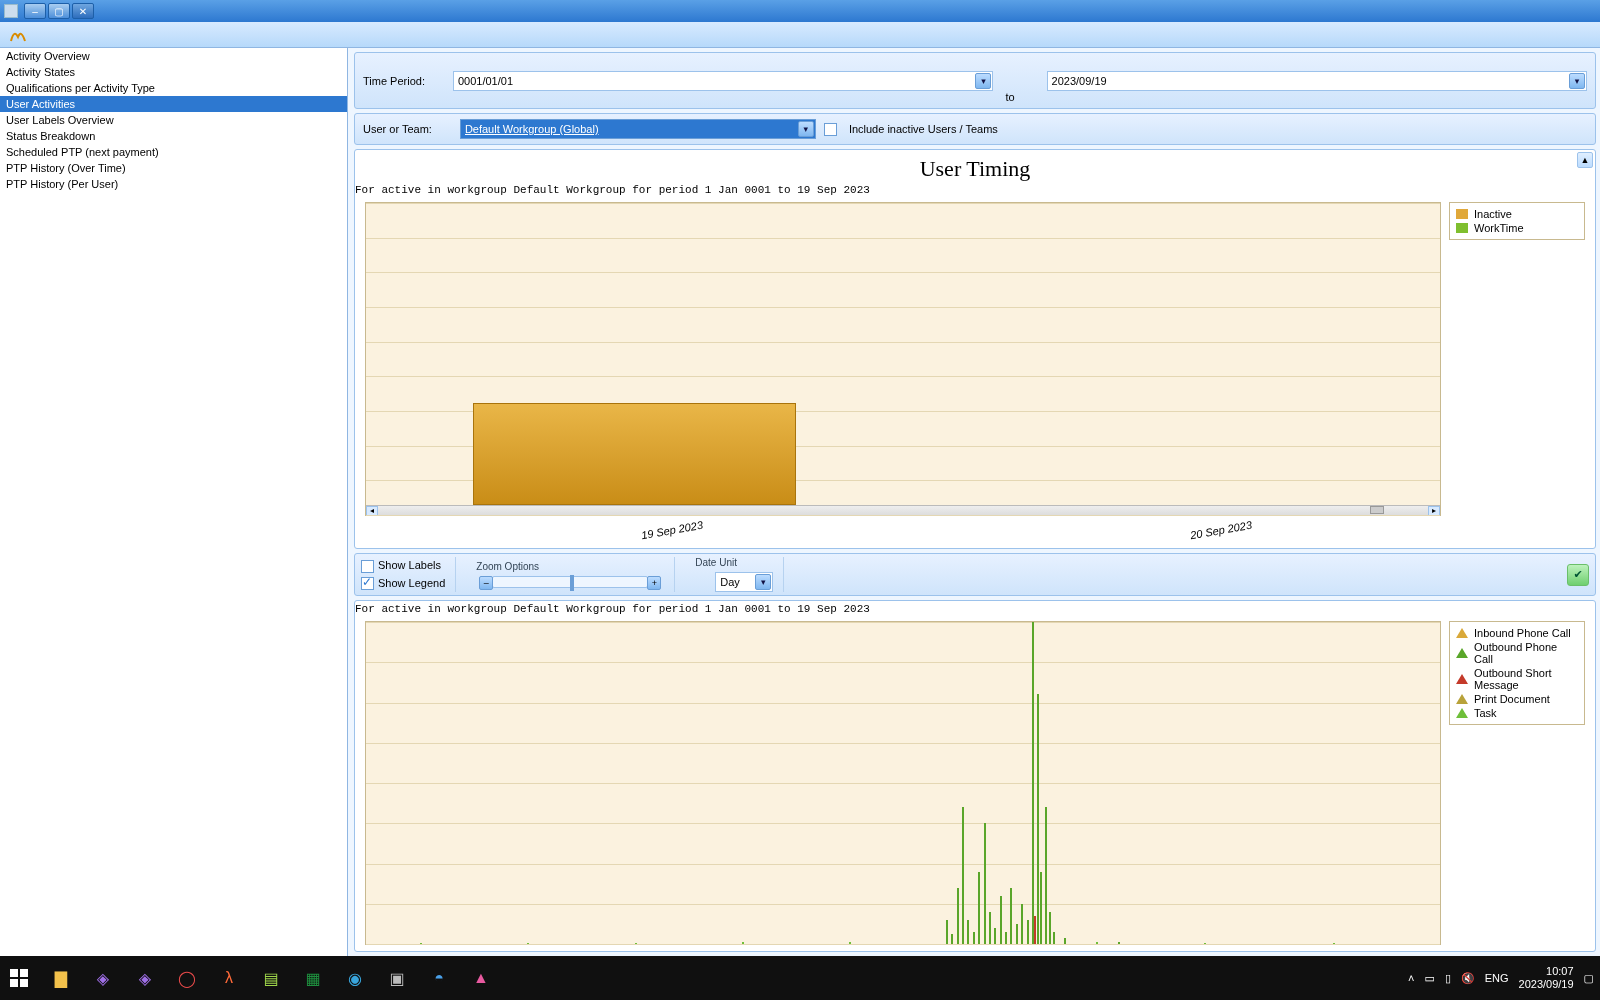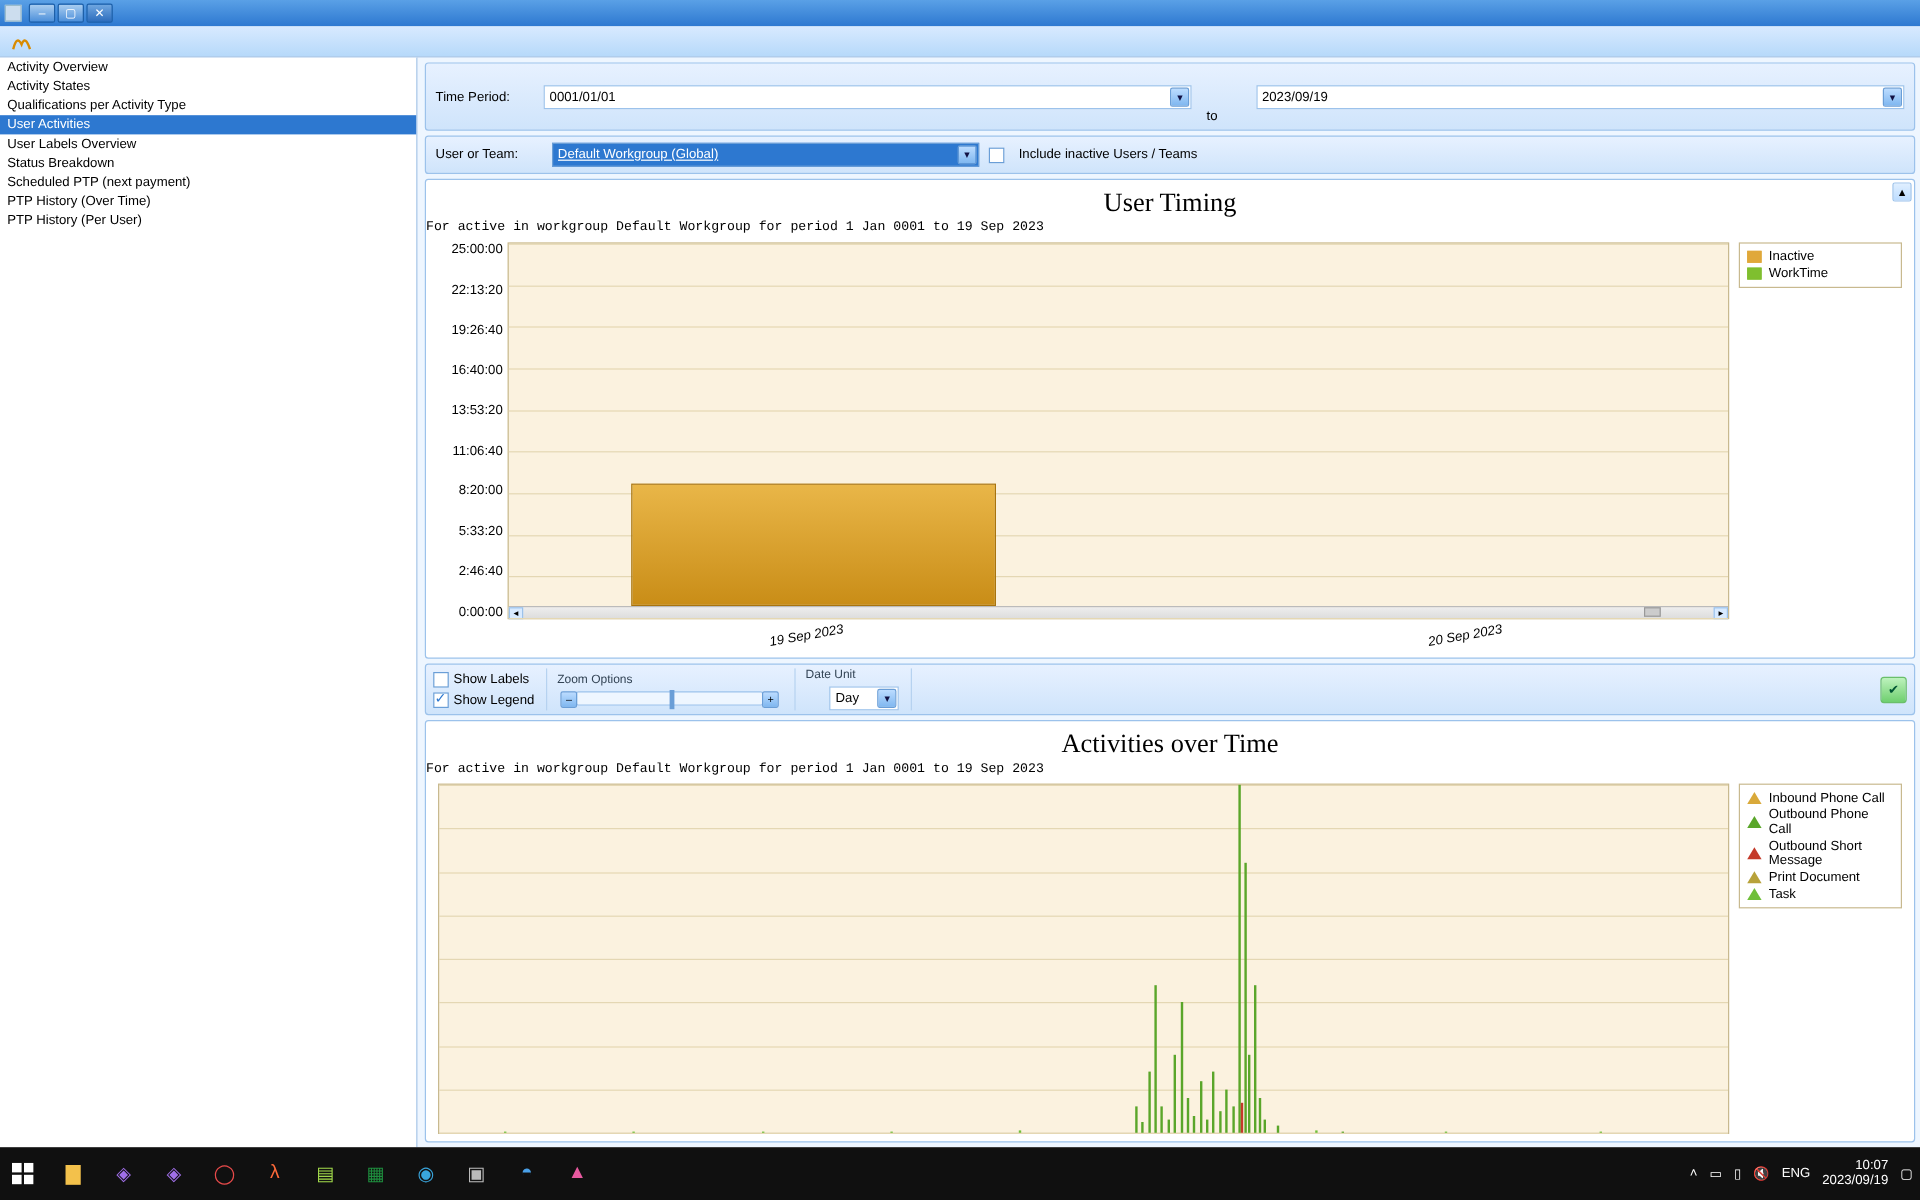--- a/index.html
+++ b/index.html
@@ -52,21 +52,21 @@
   .spike { position:absolute; bottom:0; width:2px; }
   .legend { width: 136px; margin-left:8px; }
   .legend-box { background:#fff; border:1px solid #c8b98f; padding:4px 6px; font-size:10px; }
   .legend-item { display:flex; align-items:center; gap:6px; padding:1px 0; }
   .legend-item.t .sw { width:0; height:0; border-left:6px solid transparent; border-right:6px solid transparent; border-bottom:10px solid; }
   .sw { width:12px; height:10px; border:1px solid #7a6; }
   .xaxis { height:26px; position:relative; margin-left:58px; margin-right:146px; font-size:10px; font-style:italic; }
   .xlab { position:absolute; transform: translateX(-50%) rotate(-10deg); top:2px; }
 
   
-  .midbar { background: linear-gradient(#e7f1ff,#cfe4fb); border:1px solid #9cc2eb; border-radius:3px; padding:3px 6px; margin-bottom:4px; display:flex; align-items:stretch; gap:8px; }
+  .midbar { background: linear-gradient(#e7f1ff,#cfe4fb); border:1px solid #9cc2eb; border-radius:3px; padding:3px 6px; margin-bottom:4px; display:flex; align-items:stretch; gap:20px; }
   .midbar .col { border-right:1px solid #b6d2f0; padding-right:10px; display:flex; flex-direction:column; gap:4px; justify-content:center; }
   .midbar .col:last-child { border-right:none; }
   .midbar .hdr { font-size:10px; color:#345; }
   .slider { width:156px; height:12px; background:#eef6ff; border:1px solid #9cc2eb; border-radius:2px; position:relative; }
   .slider .btn { position:absolute; top:-1px; width:14px; height:14px; background:linear-gradient(#bcdcff,#7fb7f0); border:1px solid #6a9ed7; border-radius:2px; font-size:9px; display:flex; align-items:center; justify-content:center; cursor:pointer;}
   .slider .btn.l { left:-14px; }
   .slider .btn.r { right:-14px; }
   .slider .thumb { position:absolute; left:50%; top:-2px; width:4px; height:16px; background:#6a9ed7; }
   .small-combo { width:78px; }
   .spacer { flex:1; }
@@ -136,32 +136,20 @@
       <span class="chk" id="chk-inactive"></span>
       <span>Include inactive Users / Teams</span>
       <div class="spacer"></div>
     </div>
 
     <div class="chart-pane top">
       <div class="chart-scrollbtn">▲</div>
       <div class="chart-title">User Timing</div>
       <div class="chart-sub">For active in  workgroup Default Workgroup for period 1 Jan 0001 to 19 Sep 2023</div>
       <div class="plot-wrap">
-        <div class="yaxis" id="c1y">
-            <span>25:00:00</span>
-            <span>22:13:20</span>
-            <span>19:26:40</span>
-            <span>16:40:00</span>
-            <span>13:53:20</span>
-            <span>11:06:40</span>
-            <span>8:20:00</span>
-            <span>5:33:20</span>
-            <span>2:46:40</span>
-            <span>0:00:00</span>
-          </div>
         <div class="plot sm" id="c1plot">
           <div class="hscroll">
             <div class="arrow">◂</div>
             <div style="flex:1"></div>
             <div class="thumb"></div>
             <div class="arrow" style="margin-left:auto">▸</div>
           </div>
         <div class="grid-h" style="top: 0%;"></div>
             <div class="grid-h" style="top: 11.1111%;"></div>
             <div class="grid-h" style="top: 22.2222%;"></div>
@@ -213,21 +201,20 @@
         <div class="combo small-combo">
           <input value="Day" style="">
           <div class="dd">▾</div>
         </div>
       </div>
       <div class="spacer"></div>
       <div class="ok-icon">✔</div>
     </div>
 
     <div class="chart-pane bottom">
-      <div class="chart-title">Activities over Time</div>
       <div class="chart-sub">For active in workgroup Default Workgroup for period 1 Jan 0001 to 19 Sep 2023</div>
       <div class="plot-wrap">
         <div class="plot" id="c2plot">
             <div class="grid-h" style="top: 0%;"></div>
             <div class="grid-h" style="top: 12.5%;"></div>
             <div class="grid-h" style="top: 25%;"></div>
             <div class="grid-h" style="top: 37.5%;"></div>
             <div class="grid-h" style="top: 50%;"></div>
             <div class="grid-h" style="top: 62.5%;"></div>
             <div class="grid-h" style="top: 75%;"></div>

